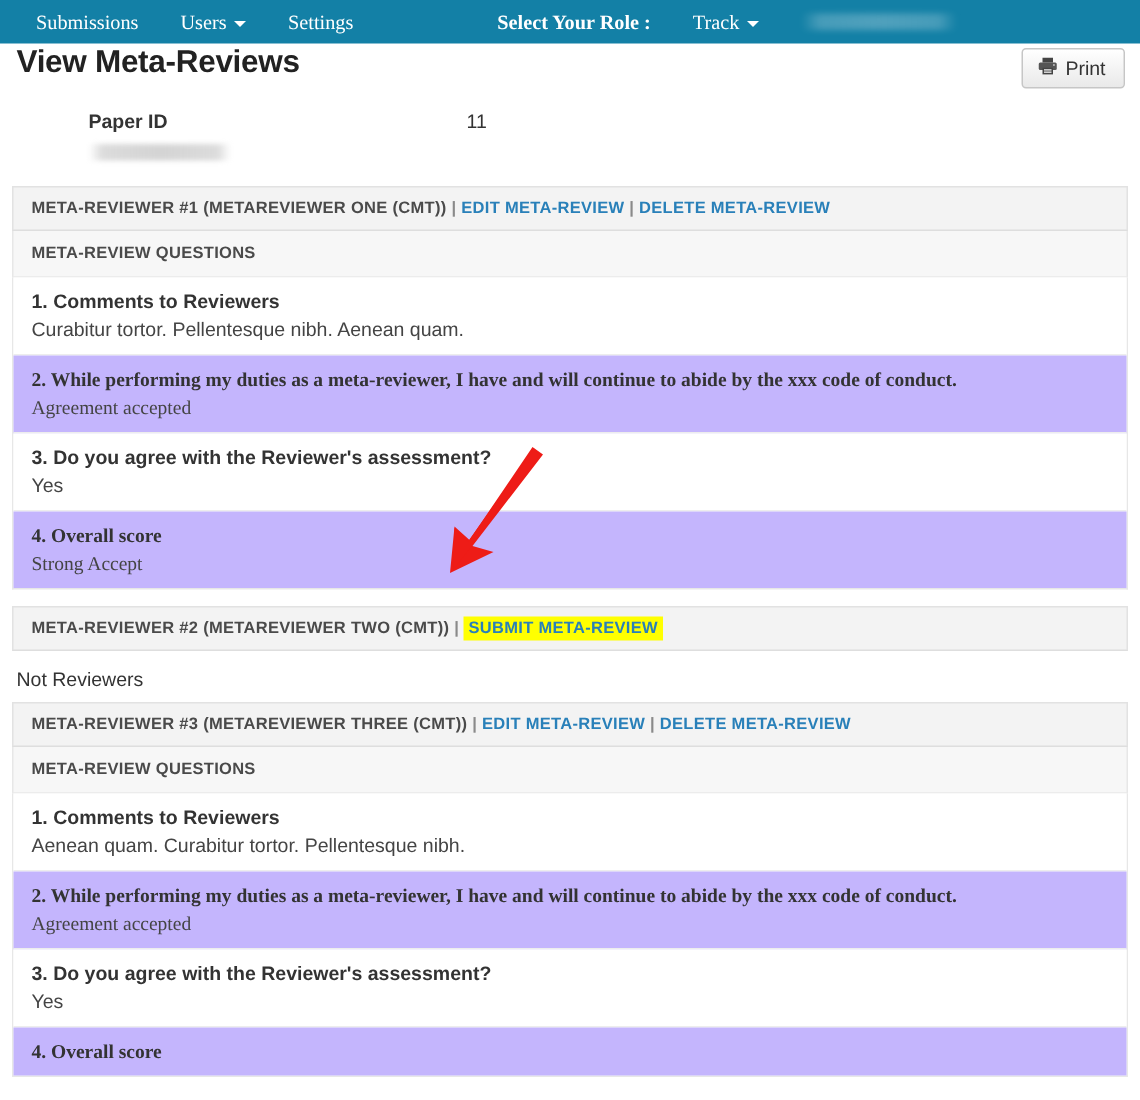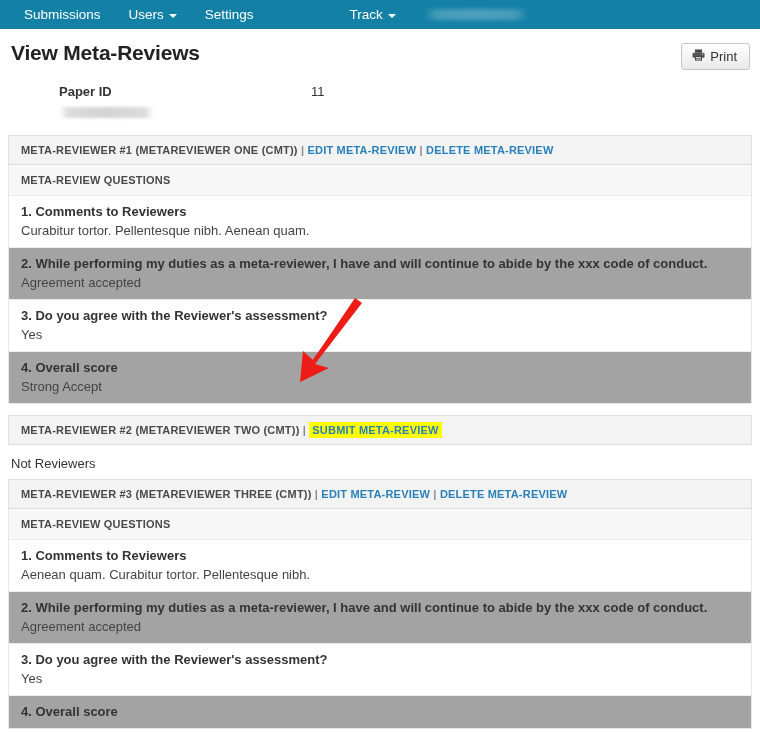--- a/index.html
+++ b/index.html
@@ -28,20 +28,21 @@
   .nav-item {
     color: #ffffff;
     font-size: 13.5px;
     padding: 0 14px;
     line-height: 29px;
     white-space: nowrap;
     text-decoration: none;
     display: inline-flex;
     align-items: center;
     gap: 5px;
+    font-family: Liberation Serif, serif;
   }
   .nav-item.bold { font-weight: bold; }
   .nav-left { display: flex; align-items: center; margin-left: 10px; }
   .nav-right { display: flex; align-items: center; margin-left: 68px; }
   .caret {
     display: inline-block;
     width: 0; height: 0;
     border-left: 4px solid transparent;
     border-right: 4px solid transparent;
     border-top: 4px solid #ffffff;
@@ -62,21 +63,21 @@
   }
   .nav-redact.one { width: 104px; }
 
   
   .page-wrap { padding: 0 8px; }
 
   .header-row {
     display: flex;
     justify-content: space-between;
     align-items: flex-start;
-    padding-top: 12px;
+    padding-top: 1px;
   }
   .page-title {
     font-size: 21px;
     font-weight: bold;
     color: #222222;
     margin: 0;
     padding-left: 3px;
     letter-spacing: -0.2px;
   }
   .print-btn {
@@ -170,21 +171,21 @@
   .qa-list {
     border-left: 1px solid #e7e7e7;
     border-right: 1px solid #e7e7e7;
     border-bottom: 1px solid #e7e7e7;
   }
   .qa-item {
     padding: 7px 12px 8px 12px;
     border-bottom: 1px solid #ededed;
     background: #ffffff;
   }
-  .qa-item.alt { background: #a3a3a3; }
+  .qa-item.alt { background: #c4b5fd; font-family: Liberation Serif, serif; }
   .qa-item:last-child { border-bottom: none; }
   .qa-q {
     font-weight: bold;
     font-size: 13px;
     color: #333333;
     line-height: 17px;
   }
   .qa-a {
     font-size: 13px;
     color: #444444;
@@ -216,20 +217,21 @@
     </a>
     <a class="nav-item">
       <span>Users</span>
       <span class="caret"></span>
     </a>
     <a class="nav-item">
       <span>Settings</span>
     </a>
   </div>
   <div class="nav-right">
+    <span class="nav-item bold">Select Your Role :</span>
     <a class="nav-item">
       <span>Track</span>
       <span class="caret"></span>
     </a>
     <span class="nav-redact one"></span>
 
   </div>
 </div>
 
 <div class="page-wrap">

